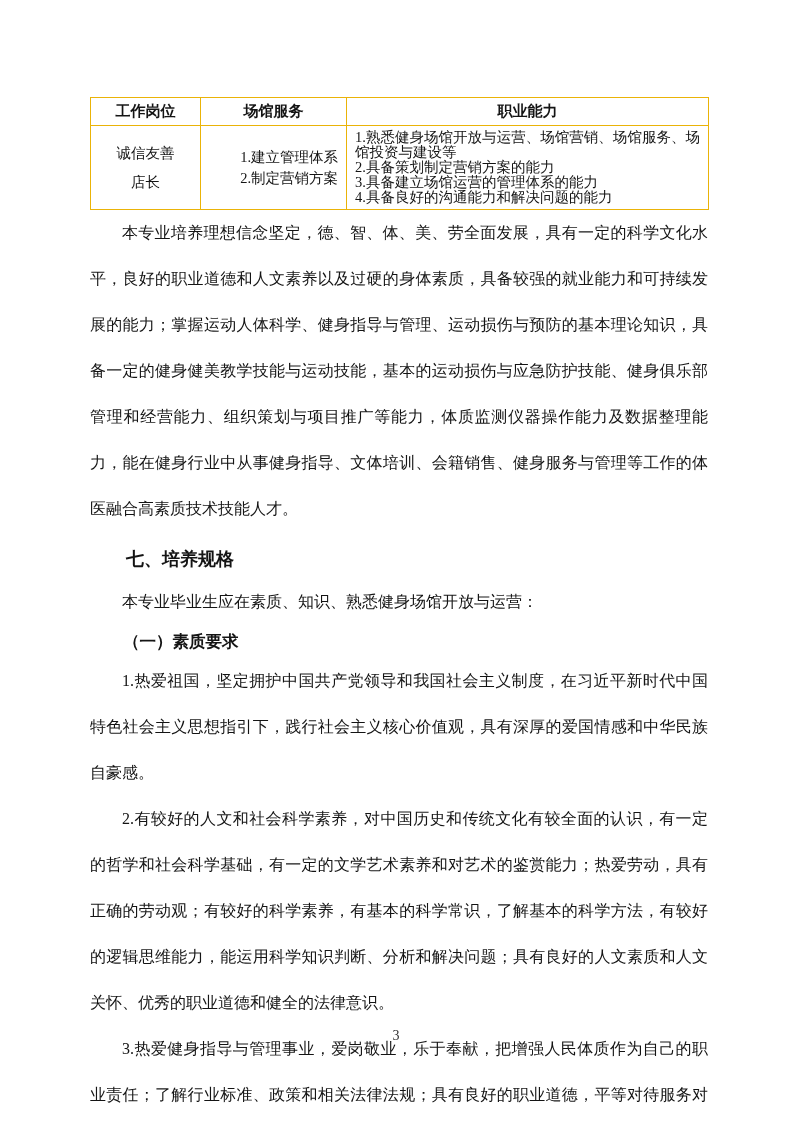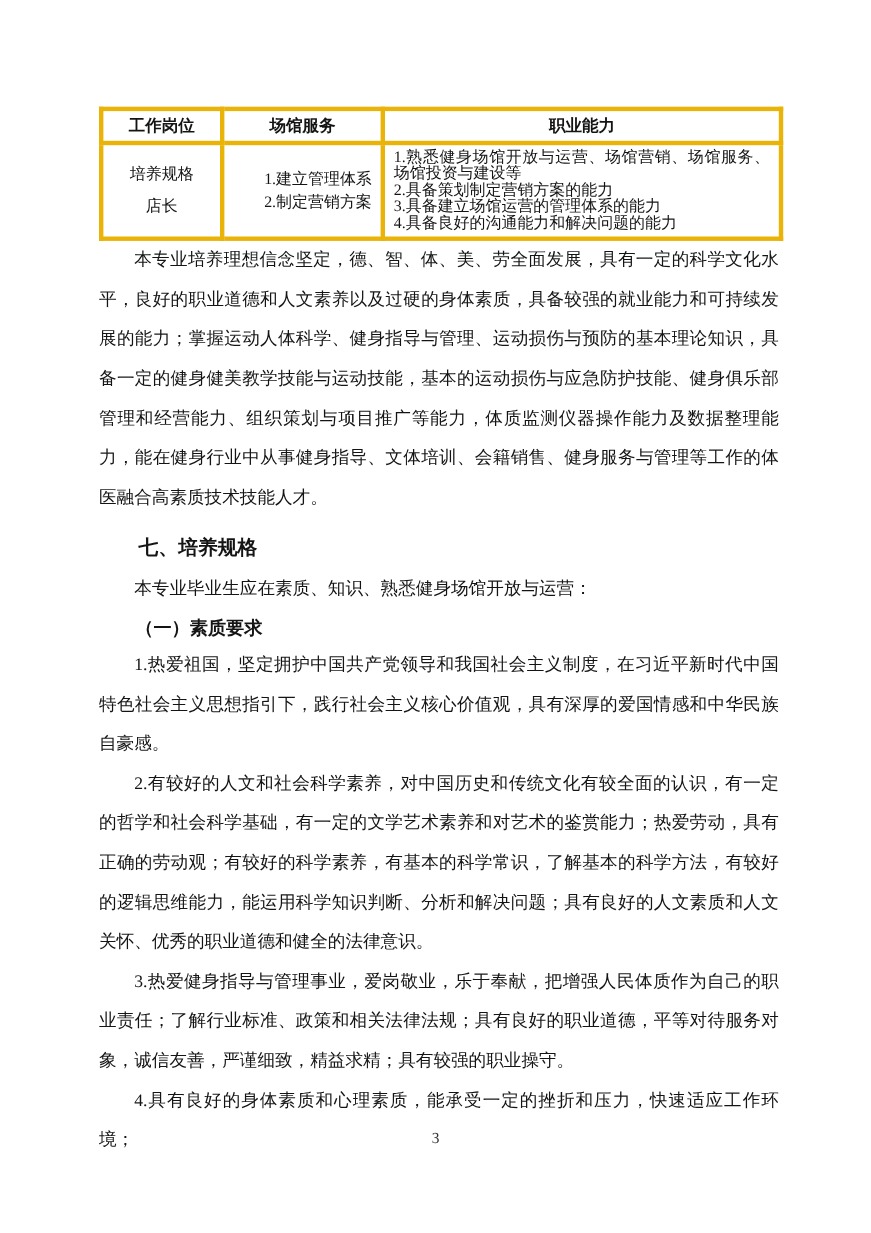--- a/index.html
+++ b/index.html
@@ -20,21 +20,21 @@
     width: 618px;
   }
   
   table.job-table {
     width: 100%;
     border-collapse: collapse;
     table-layout: fixed;
     font-size: 14.5px;
   }
   table.job-table th, table.job-table td {
-    border: 4px solid #eab308;
+    border: 1px solid #eab308;
     padding: 4px 8px;
     vertical-align: middle;
     box-sizing: border-box;
   }
   table.job-table col.c1 { width: 110px; }
   table.job-table col.c2 { width: 146px; }
   table.job-table col.c3 { width: 362px; }
   table.job-table th {
     height: 28px;
     text-align: center;
@@ -66,21 +66,21 @@
     text-indent: 36px;
   }
   .h-minor {
     font-weight: bold;
     font-size: 16.5px;
     line-height: 33px;
     text-indent: 33px;
   }
   .para {
     font-size: 16px;
-    line-height: 36px;
+    line-height: 46px;
     text-align: justify;
     text-indent: 32px;
     margin: 0;
   }
   .footer-pagenum {
     position: absolute;
     left: 0;
     top: 1028px;
     width: 100%;
     text-align: center;
@@ -103,21 +103,21 @@
       <thead>
         <tr>
           <th>工作岗位</th>
           <th>场馆服务</th>
           <th>职业能力</th>
         </tr>
       </thead>
       <tbody>
         <tr>
           <td class="position-cell">
-            <div>培养规格</div>
+            <div>诚信友善</div>
             <div>店长</div>
           </td>
           <td class="tasks-cell">
             <div>1.建立管理体系</div>
             <div>2.制定营销方案</div>
           </td>
           <td class="abilities-cell">
             <div class="ability-line">1.熟悉健身场馆开放与运营、场馆营销、场馆服务、场馆投资与建设等</div>
             <div class="ability-line">2.具备策划制定营销方案的能力</div>
             <div class="ability-line">3.具备建立场馆运营的管理体系的能力</div>

